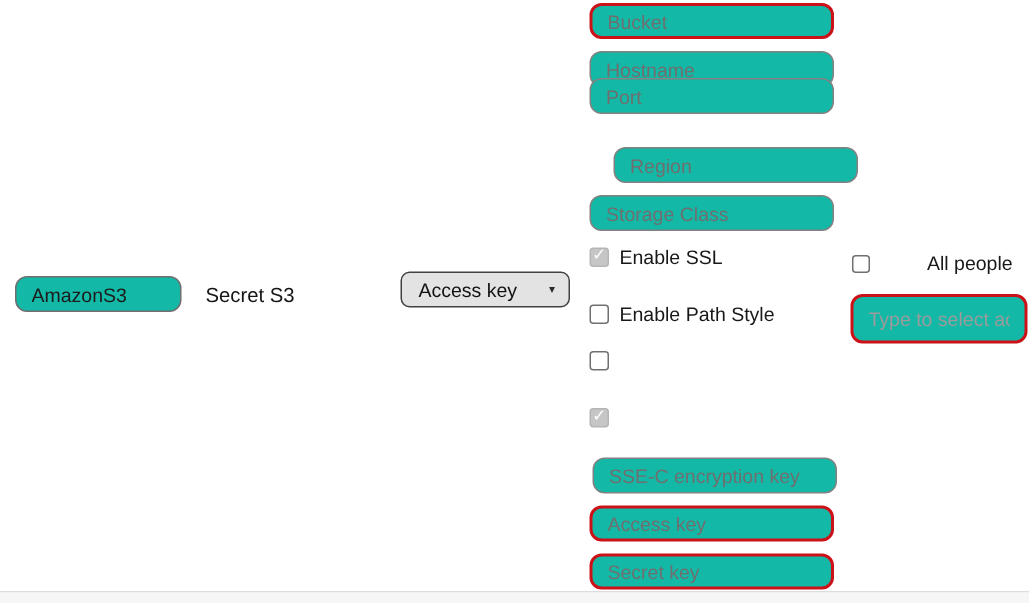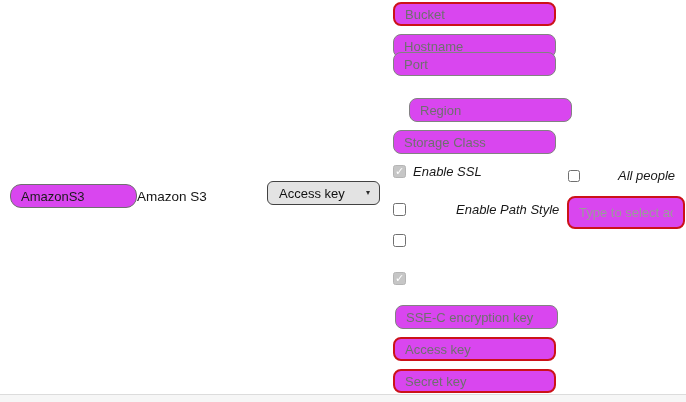--- a/index.html
+++ b/index.html
@@ -12,34 +12,33 @@
   }
   .abs { position: absolute; }
 
   
   .field {
     position: absolute;
     width: 163px;
     height: 24px;
     border: 1.5px solid #828282;
     border-radius: 8px;
-    background: #d946ef;
+    background: #14b8a6;
     font-family: "Liberation Sans", "DejaVu Sans", sans-serif;
     font-size: 13px;
     color: #1b1b1b;
     padding: 0 10px;
     outline: none;
   }
   .field::placeholder { color: #6f6f6f; opacity: 1; }
   .field.error { border-color: #cc1219; border-width: 2px; }
 
   .name-field {
-    left: 10px; top: 184px; width: 127px; height: 24px;
+    left: 10px; top: 184px; width: 111px; height: 24px;
     border-color: #6f6f6f;
-    border-radius: 11px;
   }
 
   .profile-label {
     left: 137px; top: 189px;
     font-size: 13.5px; color: #161616;
   }
 
   
   .dropdown {
     position: absolute;
@@ -71,21 +70,21 @@
   }
   .cb-box.checked {
     border: 1px solid #b5b5b5;
     background: #c6c6c6;
   }
   .cb-box .check {
     font-size: 11px; line-height: 11px;
     color: #ffffff; font-weight: bold;
     transform: translateY(-0.5px);
   }
-  .cb-label { margin-left: 7px; font-size: 13px; color: #181818; white-space: nowrap; font-style: italic; }
+  .cb-label { margin-left: 7px; font-size: 13px; color: #181818; white-space: nowrap; }
 
   
   .acl-row { left: 568px; }
   .acl-row .cb-box { width: 12px; height: 12px; flex-basis: 12px; }
   .acl-row .cb-label { margin-left: 6px; }
   .account-field {
     left: 567px; top: 196px;
     width: 118px; height: 33px;
     border: 2px solid #cc1219;
     border-radius: 8px;
@@ -99,41 +98,41 @@
   }
   .bottom-strip {
     left: 0; top: 395px; width: 686px; height: 7px;
     background: #f6f6f6;
   }
 </style>
 </head>
 <body>
 
 <input class="field name-field" type="text" value="AmazonS3" style="">
-<div class="abs profile-label">Amazon S3</div>
+<div class="abs profile-label">Secret S3</div>
 
 <div class="dropdown">
   <span class="dd-label">Access key</span>
   <span class="dd-caret">▾</span>
 </div>
 
 <input class="field error" style="left: 393px; top: 2px;" type="text" placeholder="Bucket">
 <input class="field" style="left: 393px; top: 34px;" type="text" placeholder="Hostname">
 <input class="field" style="left: 393px; top: 52px;" type="text" placeholder="Port">
 <input class="field" style="left: 393px; top: 98px; margin-left: 16px;" type="text" placeholder="Region">
 <input class="field" style="left: 393px; top: 130px;" type="text" placeholder="Storage Class">
 
 <div class="cb-row" style="top:164px;">
   <span class="cb-box checked">
     <span class="check">✓</span>
   </span>
   <span class="cb-label">Enable SSL</span>
 </div>
 
-<div class="cb-row" style="top:202px;gap:43px;">
+<div class="cb-row" style="top:202px;">
   <span class="cb-box"></span>
   <span class="cb-label">Enable Path Style</span>
 </div>
 
 <div class="cb-row" style="top:234px;">
   <span class="cb-box"></span>
 </div>
 
 <div class="cb-row" style="top:272px;">
   <span class="cb-box checked">

